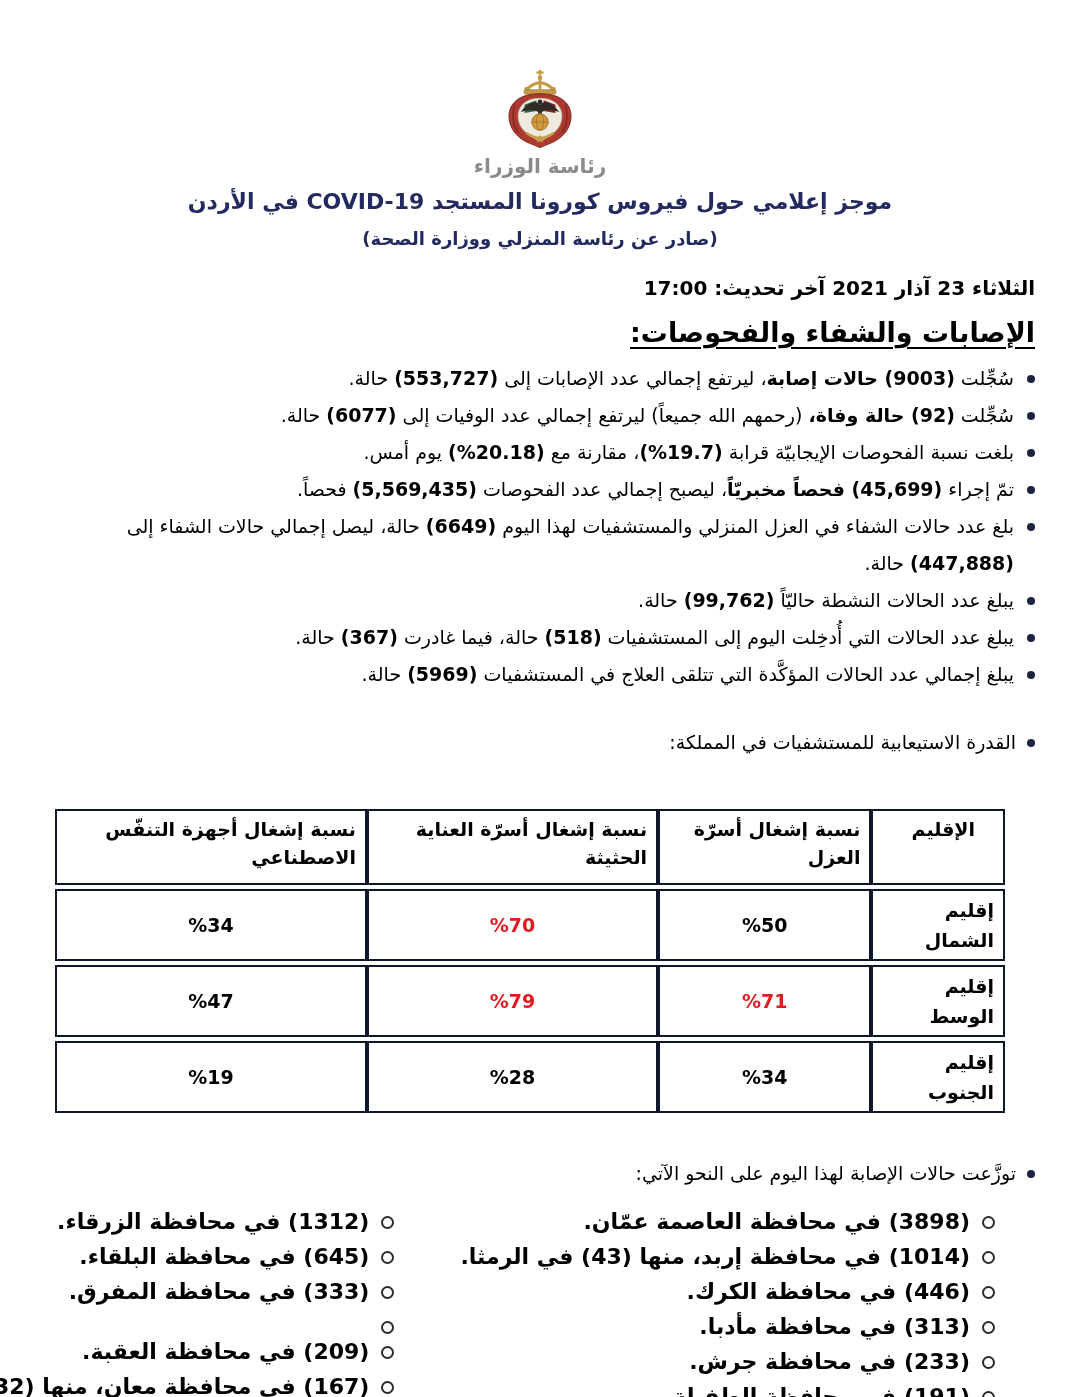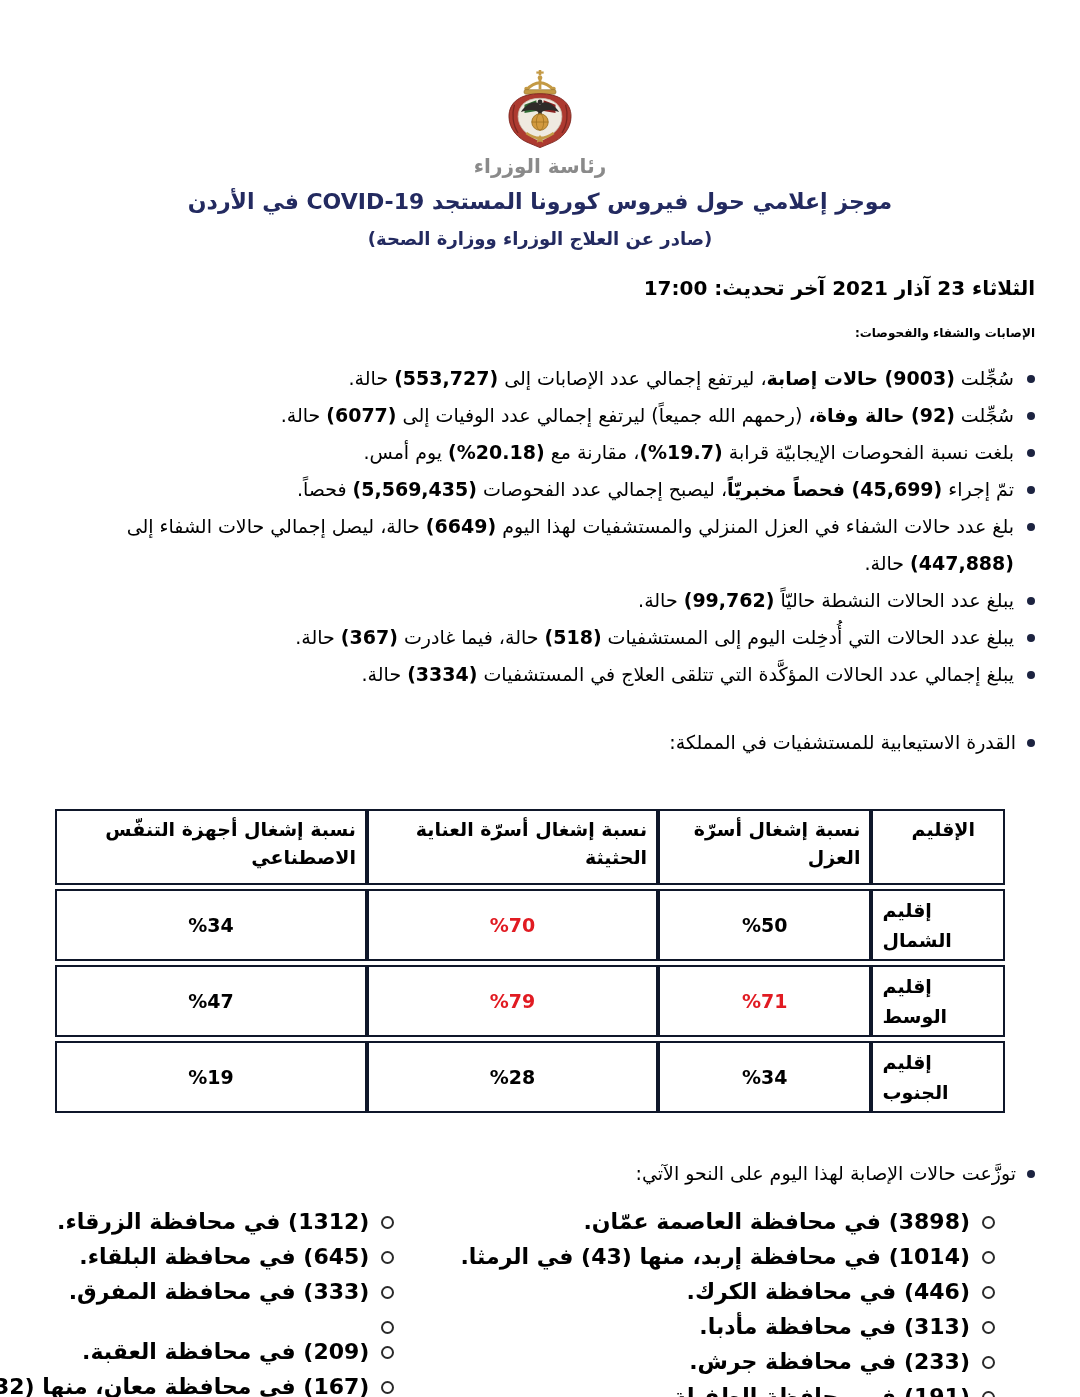--- a/index.html
+++ b/index.html
@@ -30,21 +30,22 @@
   .dateline{
     margin-top:24px;
     padding:0 45px;
     text-align:right;
     font-weight:bold;font-size:20px;line-height:27px;color:#000;
   }
   .section-heading{
     margin-top:17px;
     padding:0 45px;
     text-align:right;
-    font-weight:bold;font-size:12px;line-height:28px;
+    font-weight:bold;font-size:27px;line-height:28px;
+    text-decoration:underline;
     text-underline-offset:5px;
     text-decoration-thickness:2px;
   }
   
   .bullets{margin-top:13px;padding:0 45px 0 38px;}
   .bullet{
     display:flex;align-items:flex-start;gap:13px;
     font-size:19px;line-height:37px;
   }
   .bullet .dot{
@@ -65,21 +66,21 @@
   }
   .cap-table th,.cap-table td{
     border:2px solid #0f172a;
     font-size:19px;font-weight:bold;
     padding:4px 9px;
   }
   .cap-table th{vertical-align:top;text-align:right;height:64px;line-height:28px;}
   .cap-table th.center{text-align:right;padding-right:28px;}
   .cap-table td{height:30px;line-height:30px;}
   .cap-table td.val{text-align:center;}
-  .cap-table td.region{text-align:left;}
+  .cap-table td.region{text-align:right;}
   .cap-table .red{color:#e11b22;}
   .col-region{width:122px;}
   .col-isolation{width:195px;}
   .col-icu{width:266px;}
   .col-vent{width:285px;}
   
   .dist-grid{
     margin-top:12px;
     padding:0 45px 0 38px;
     display:grid;grid-template-columns:1fr 1fr;column-gap:14px;
@@ -131,21 +132,21 @@
         <circle cx="50" cy="57" r="9" fill="#d29a3f" stroke="#9c7020" stroke-width="1"></circle>
         <ellipse cx="50" cy="57" rx="4" ry="9" fill="none" stroke="#9c7020" stroke-width="0.8"></ellipse>
         <line x1="41" y1="57" x2="59" y2="57" stroke="#9c7020" stroke-width="0.8"></line>
 
         <path d="M35,69 Q50,80 65,69" fill="none" stroke="#c49a45" stroke-width="3"></path>
         <polygon points="50,71 51.8,74.2 55.4,74.2 52.6,76.4 53.6,79.8 50,77.8 46.4,79.8 47.4,76.4 44.6,74.2 48.2,74.2" fill="#c49a45"></polygon>
       </svg>
       <div class="logo-caption">رئاسة الوزراء</div>
     </div>
     <div class="title">موجز إعلامي حول فيروس كورونا المستجد COVID-19 في الأردن</div>
-    <div class="subtitle">(صادر عن العلاج الوزراء ووزارة الصحة)</div>
+    <div class="subtitle">(صادر عن رئاسة المنزلي ووزارة الصحة)</div>
   </div>
 
   <div class="dateline">الثلاثاء 23 آذار 2021 آخر تحديث: 17:00</div>
 
   <div class="section-heading">الإصابات والشفاء والفحوصات:</div>
 
   <div class="bullets">
 
     <div class="bullet">
       <span class="dot"></span>
@@ -177,21 +178,21 @@
       <div class="btext"><span>يبلغ عدد الحالات النشطة حاليّاً </span><span class="b">(99,762)</span><span> حالة.</span></div>
     </div>
 
     <div class="bullet">
       <span class="dot"></span>
       <div class="btext"><span>يبلغ عدد الحالات التي أُدخِلت اليوم إلى المستشفيات </span><span class="b">(518)</span><span> حالة، فيما غادرت </span><span class="b">(367)</span><span> حالة.</span></div>
     </div>
 
     <div class="bullet">
       <span class="dot"></span>
-      <div class="btext"><span>يبلغ إجمالي عدد الحالات المؤكَّدة التي تتلقى العلاج في المستشفيات </span><span class="b">(3334)</span><span> حالة.</span></div>
+      <div class="btext"><span>يبلغ إجمالي عدد الحالات المؤكَّدة التي تتلقى العلاج في المستشفيات </span><span class="b">(5969)</span><span> حالة.</span></div>
     </div>
 
     <div class="bullet wide-gap capacity">
       <span class="dot"></span>
       <div class="btext"><span>القدرة الاستيعابية للمستشفيات في المملكة:</span></div>
     </div>
   </div>
 
   <table class="cap-table">
     <colgroup>

